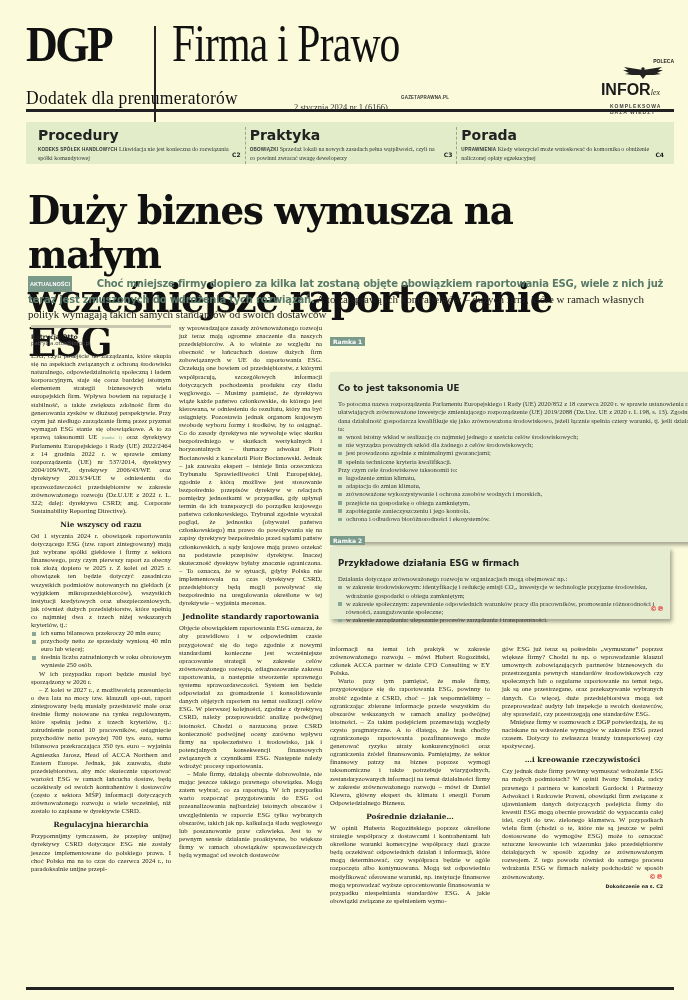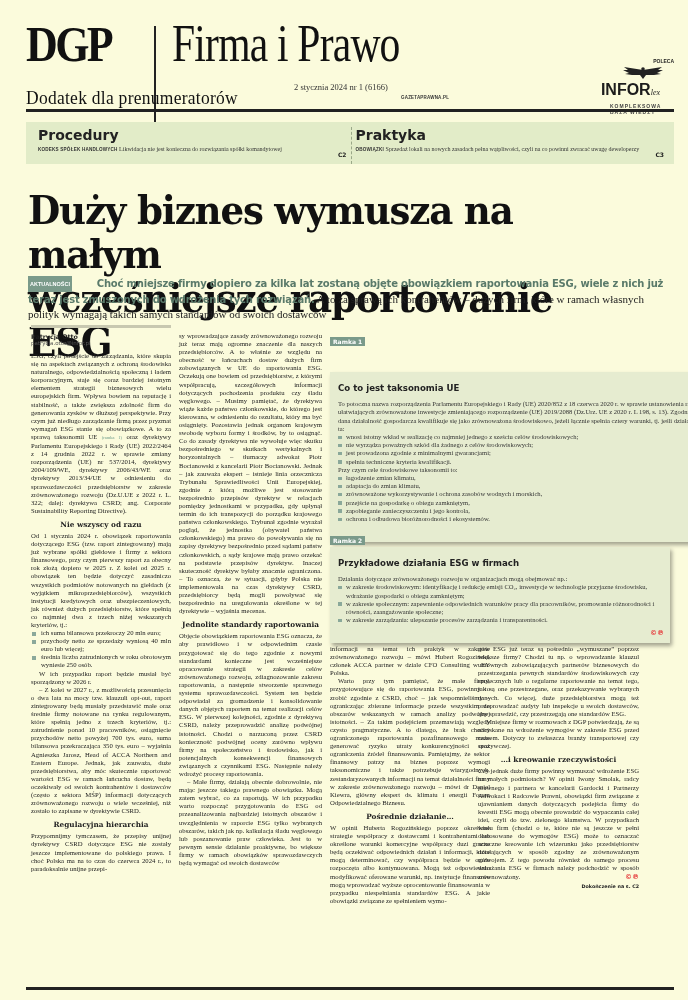--- a/index.html
+++ b/index.html
@@ -5,21 +5,21 @@
   * { box-sizing: border-box; margin: 0; padding: 0; }
   html, body { width: 688px; height: 1000px; overflow: hidden; }
   body { background: #fbfbdc; font-family: "DejaVu Serif", serif; color: #1c1c1c; position: relative; }
 
   
   .masthead { position: absolute; left: 26px; top: 14px; right: 14px; height: 95px; }
   .brand { position: absolute; left: 0; top: 0; font-family: "Liberation Serif", serif; font-weight: bold; font-size: 50px; letter-spacing: -3px; transform: scaleX(0.88); transform-origin: left top; line-height: 60px; color: #111; }
   .brand-divider { position: absolute; left: 128px; top: 12px; width: 2px; height: 96px; background: #222; }
   .title { position: absolute; left: 146px; top: 0; font-family: "Liberation Serif", serif; font-size: 52px; line-height: 60px; transform: scaleX(0.8); transform-origin: left top; color: #111; letter-spacing: -1px; }
   .subtitle { position: absolute; left: 0; top: 73px; font-family: "Liberation Serif", serif; font-size: 19px; transform: scaleX(0.92); transform-origin: left top; color: #111; letter-spacing: 0.3px; }
-  .issue { position: absolute; left: 268px; top: 68px; font-family: "Liberation Serif", serif; font-size: 8.5px; color: #333; }
+  .issue { position: absolute; left: 268px; top: 88px; font-family: "Liberation Serif", serif; font-size: 8.5px; color: #333; }
   .site { position: absolute; left: 375px; top: 81px; font-family: "Liberation Sans", sans-serif; font-size: 4.5px; font-weight: bold; color: #333; letter-spacing: 0.2px; }
   .infor { position: absolute; right: 0; top: 44px; width: 76px; height: 60px; text-align: right; }
   .infor .poleca { font-family: "Liberation Sans", sans-serif; font-size: 5px; font-weight: bold; display: block; }
   .infor .wings { display: block; margin: 2px 10px 0 auto; width: 42px; height: 14px; }
   .infor .name { font-family: "Liberation Sans", sans-serif; font-weight: bold; font-size: 16px; line-height: 20px; display: block; padding-right: 14px; }
   .infor .name small { font-family: "Liberation Serif", serif; font-style: italic; font-weight: normal; font-size: 8px; }
   .infor .tag { font-family: "Liberation Sans", sans-serif; font-size: 5px; font-weight: bold; letter-spacing: 1px; display: block; text-align: left; padding-left: 12px; line-height: 6px; color: #444; }
   .rule-top { position: absolute; left: 26px; right: 14px; top: 109px; height: 3px; background: #222; }
 
   
@@ -43,23 +43,23 @@
   .col p.ind { text-indent: 8px; }
   .col h4 { font-family: "DejaVu Serif", serif; font-weight: bold; font-size: 7.3px; margin: 6px 0 3px; color: #222; text-align: center; }
   .col ul { list-style: none; }
   .col ul li { padding-left: 10px; position: relative; }
   .col ul li::before { content: ""; position: absolute; left: 1px; top: 2.5px; width: 4px; height: 4px; background: #8aa89a; }
   .ref { color: #6a9a8a; font-size: 4.5px; }
   .byline { position: absolute; left: 31px; top: 325px; width: 140px; border-top: 3px solid #c8c8b0; padding-top: 5px; }
   .byline .a { font-family: "DejaVu Sans", sans-serif; font-weight: bold; font-size: 6.3px; display: block; }
   .byline .e { font-family: "DejaVu Sans", sans-serif; font-size: 5.5px; color: #555; display: block; }
   .c1b { left: 31px; top: 352px; width: 140px; }
-  .c2 { left: 179px; top: 332px; width: 143px; }
+  .c2 { left: 179px; top: 324px; width: 143px; }
   .c3 { left: 330px; top: 645px; width: 160px; }
-  .c4 { left: 478px; top: 645px; width: 161px; }
+  .c4 { left: 502px; top: 645px; width: 161px; }
 
   
   .box-label { position: absolute; font-family: "DejaVu Sans", sans-serif; font-size: 6px; font-weight: bold; color: #fff; background: #7a9a8a; padding: 1px 3px; }
   .box { position: absolute; background: #e6ecd0; box-shadow: 2px 3px 4px rgba(0,0,0,0.35); padding: 12px 8px 6px 8px; font-family: "Liberation Serif", serif; font-size: 6.6px; line-height: 8.2px; color: #333; }
   .box h3 { font-family: "DejaVu Sans", sans-serif; font-weight: bold; font-size: 8.6px; margin-bottom: 8px; color: #222; }
   .box ul { list-style: none; }
   .box ul li { padding-left: 8px; position: relative; }
   .box ul li::before { content: ""; position: absolute; left: 0; top: 2.5px; width: 3.5px; height: 3.5px; background: #8aa89a; }
   .cc { position: absolute; right: 6px; bottom: 6px; color: #e64040; font-family: "DejaVu Sans", sans-serif; font-size: 7px; font-weight: bold; }
   .cc.inline { position: static; float: right; }
@@ -93,20 +93,25 @@
 <nav class="teasers">
   <div class="teaser">
     <h3>Procedury</h3>
     <p><b>KODEKS SPÓŁEK HANDLOWYCH</b> <span>Likwidacja nie jest konieczna do rozwiązania spółki komandytowej</span></p>
     <span class="pg">C2</span>
   </div>
   <div class="teaser">
     <h3>Praktyka</h3>
     <p><b>OBOWIĄZKI</b> <span>Sprzedaż lokali na nowych zasadach pełna wątpliwości, czyli na co powinni zwracać uwagę deweloperzy</span></p>
     <span class="pg">C3</span>
+  </div>
+  <div class="teaser">
+    <h3>Porada</h3>
+    <p><b>UPRAWNIENIA</b> <span>Kiedy wierzyciel może wnioskować do komornika o obniżenie naliczonej opłaty egzekucyjnej</span></p>
+    <span class="pg">C4</span>
   </div>
 </nav>
 
 <h1 class="headline">
   <span>Duży biznes wymusza na małym</span><br>
   <span>wcześniejsze raportowanie ESG</span>
 </h1>
 <p class="lead">
   <span class="tag">AKTUALNOŚCI</span>
   <span class="strong">Choć mniejsze firmy dopiero za kilka lat zostaną objęte obowiązkiem raportowania ESG, wiele z nich już teraz jest zmuszonych do wdrożenia tych rozwiązań.</span>
@@ -155,21 +160,21 @@
     <li>adaptacja do zmian klimatu,</li>
     <li>zrównoważone wykorzystywanie i ochrona zasobów wodnych i morskich,</li>
     <li>przejście na gospodarkę o obiegu zamkniętym,</li>
     <li>zapobieganie zanieczyszczeniu i jego kontrola,</li>
     <li>ochrona i odbudowa bioróżnorodności i ekosystemów.</li>
   </ul>
   <span class="cc">©℗</span>
 </aside>
 
 <span class="box-label" style="left:330px; top:536px;">Ramka 2</span>
-<aside class="box" style="left:330px; top:547px; width:340px; height:96px;">
+<aside class="box" style="left:330px; top:547px; width:340px; height:72px;">
   <h3>Przykładowe działania ESG w firmach</h3>
   <p>Działania dotyczące zrównoważonego rozwoju w organizacjach mogą obejmować np.:</p>
   <ul>
     <li>w zakresie środowiskowym: identyfikację i redukcję emisji CO₂, inwestycje w technologie przyjazne środowisku, wdrażanie gospodarki o obiegu zamkniętym;</li>
     <li>w zakresie społecznym: zapewnienie odpowiednich warunków pracy dla pracowników, promowanie różnorodności i równości, zaangażowanie społeczne;</li>
     <li>w zakresie zarządzania: ulepszanie procesów zarządzania i transparentności.</li>
   </ul>
   <span class="cc">©℗</span>
 </aside>
 

